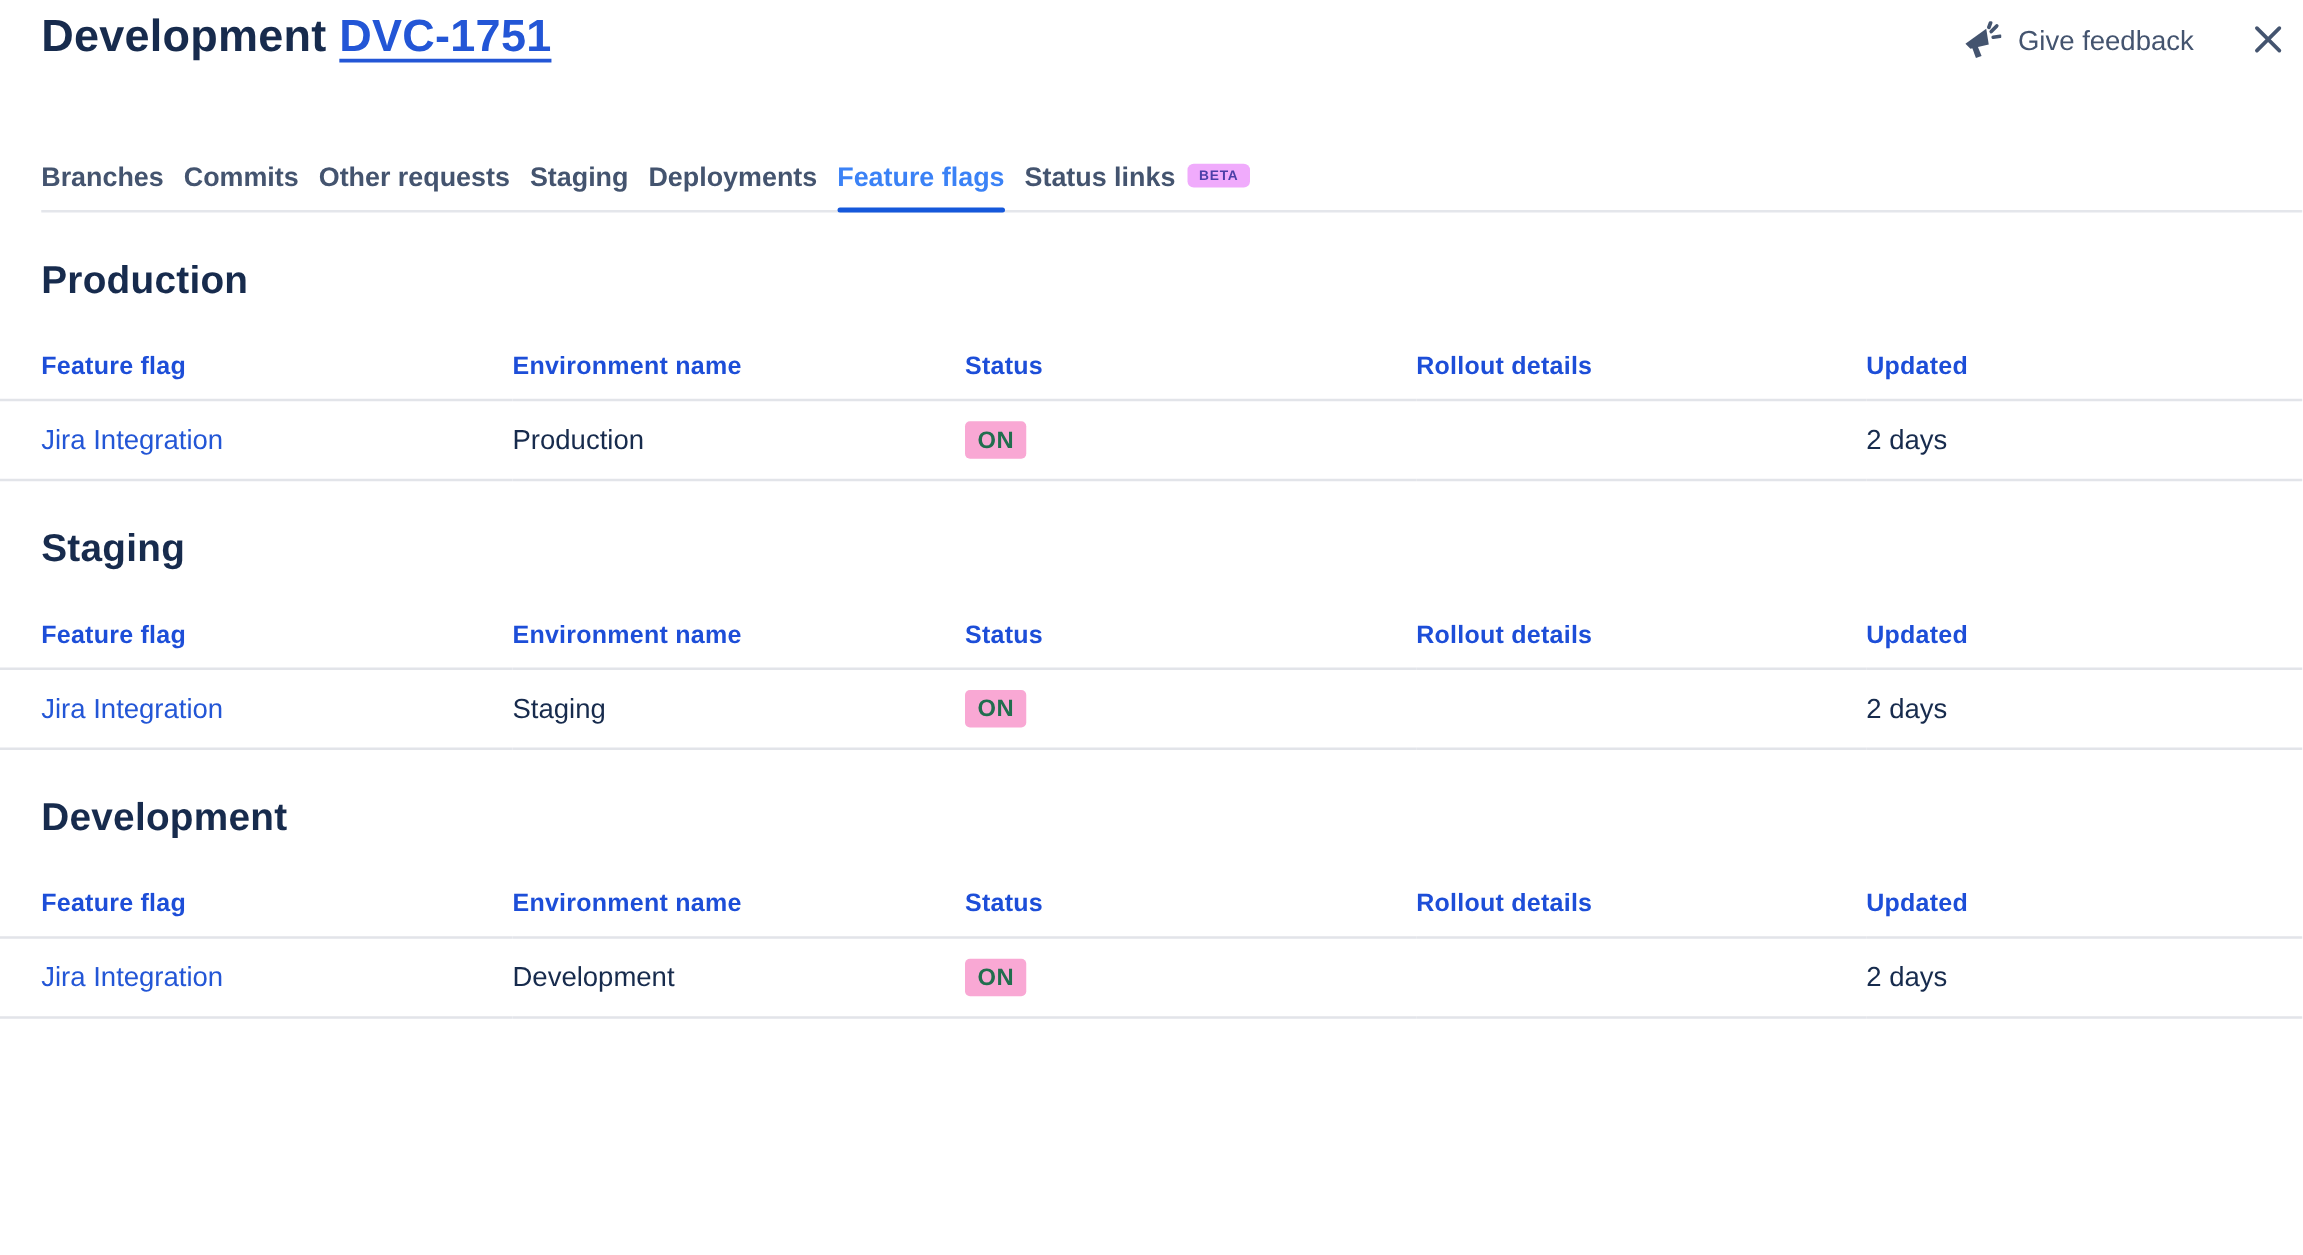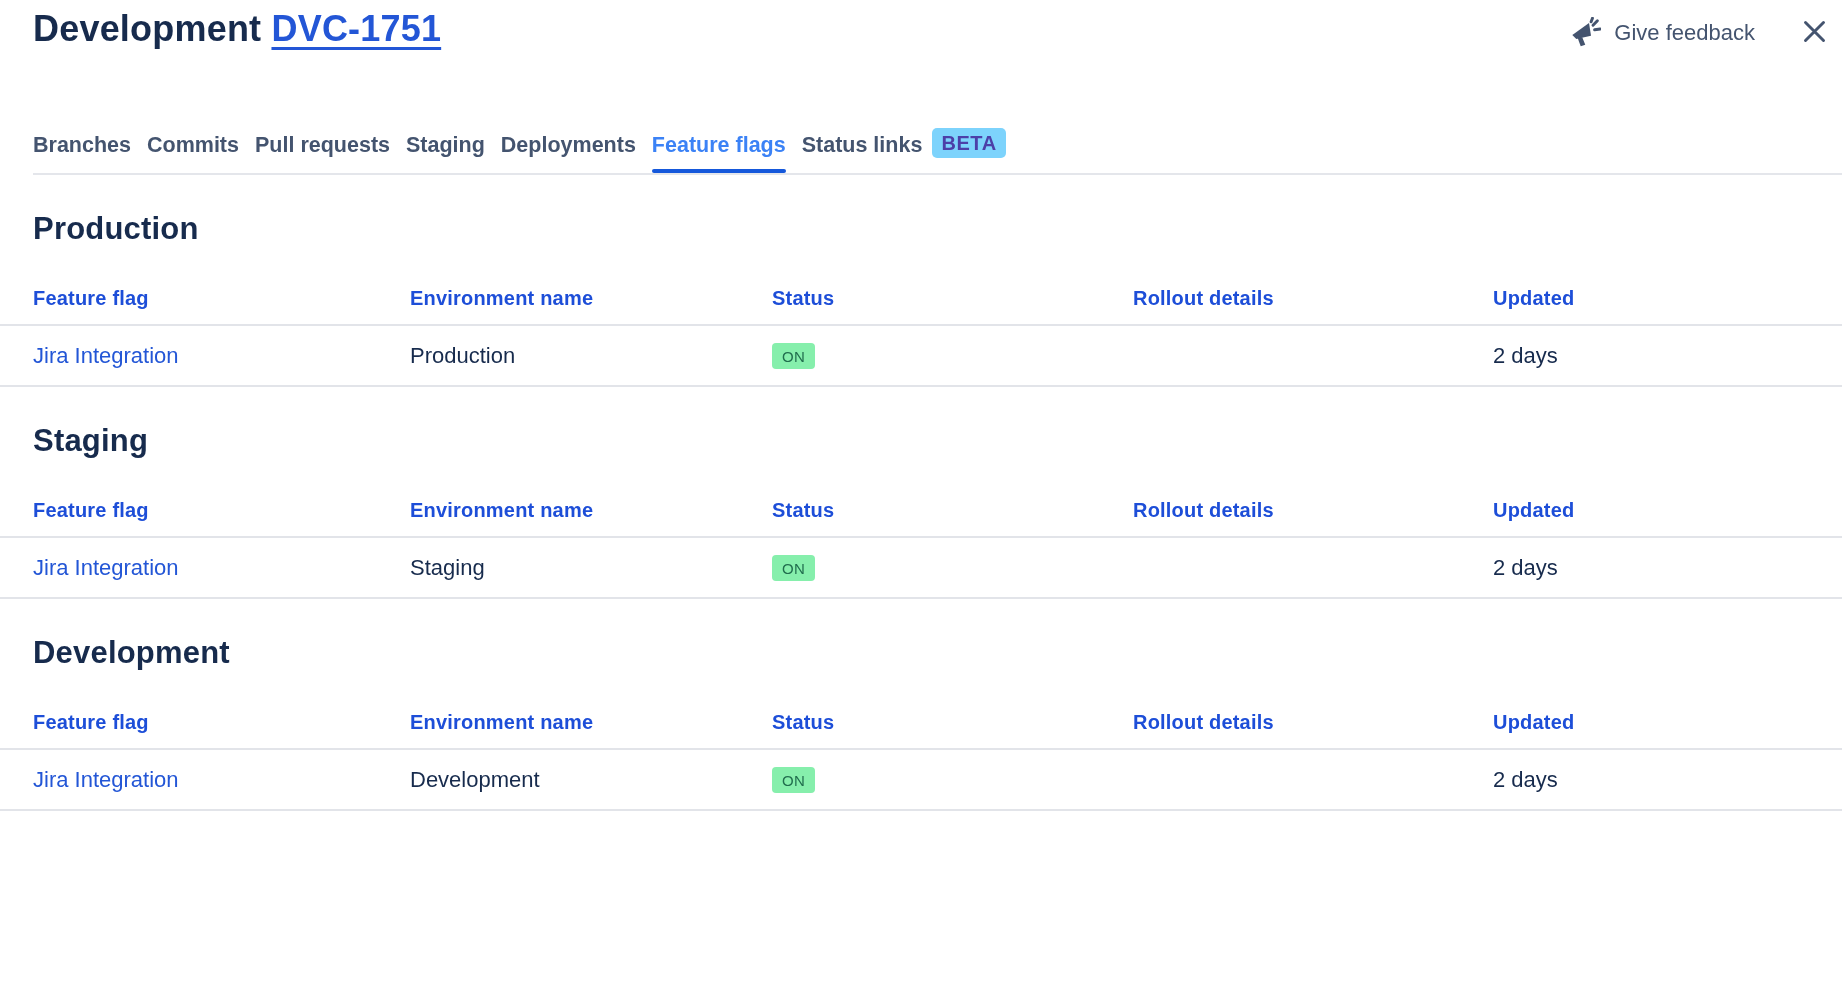--- a/index.html
+++ b/index.html
@@ -50,22 +50,22 @@
     display: flex; align-items: center; gap: 10px;
     background: none; border: none;
     font-family: "Liberation Sans", sans-serif;
   }
   .tab.active { color: #3b82f6; }
   .tab.active::after {
     content: ""; position: absolute; left: 0; right: 0; bottom: -2px;
     height: 4px; background: #1558DB; border-radius: 2px;
   }
   .beta-badge {
-    background: #7dd3fc; color: #4C3FA8;
-    font-size: 20px; font-weight: 700; letter-spacing: 0.6px;
+    background: #f0abfc; color: #4C3FA8;
+    font-size: 11px; font-weight: 700; letter-spacing: 0.6px;
     padding: 4px 9px 3px; border-radius: 5px;
     transform: translateY(-2px);
   }
 
   
   .section { margin-top: 34px; }
   .section h2 {
     font-size: 31px; font-weight: 700; color: #172B4D;
     line-height: 40px; margin-left: 33px; letter-spacing: 0.2px;
   }
@@ -82,22 +82,22 @@
     padding: 38px 0 14px 0; letter-spacing: 0.2px;
     border-bottom: 2px solid #E2E4E9;
   }
   th:first-child, td:first-child { padding-left: 33px; }
   td {
     font-size: 22px; color: #172B4D;
     padding: 16px 0; border-bottom: 2px solid #E2E4E9;
   }
   td a.flag-link { color: #2356D6; text-decoration: none; cursor: pointer; }
   .status-badge {
-    display: inline-block; background: #86efac; color: #216E4E;
-    font-size: 15px; font-weight: 400; letter-spacing: 0.4px;
+    display: inline-block; background: #f9a8d4; color: #216E4E;
+    font-size: 19px; font-weight: 700; letter-spacing: 0.4px;
     padding: 6px 10px 5px; border-radius: 4px; line-height: 1;
   }
   .icon svg { display: block; }
 </style>
 </head>
 <body>
 
 <div class="panel">
 
   <div class="header-row">
@@ -131,21 +131,21 @@
   <nav class="tabs">
     <button class="tab">
       <span class="tab-label">Branches</span>
     </button>
 
     <button class="tab">
       <span class="tab-label">Commits</span>
     </button>
 
     <button class="tab">
-      <span class="tab-label">Pull requests</span>
+      <span class="tab-label">Other requests</span>
     </button>
 
     <button class="tab">
       <span class="tab-label">Staging</span>
     </button>
 
     <button class="tab">
       <span class="tab-label">Deployments</span>
     </button>
 

